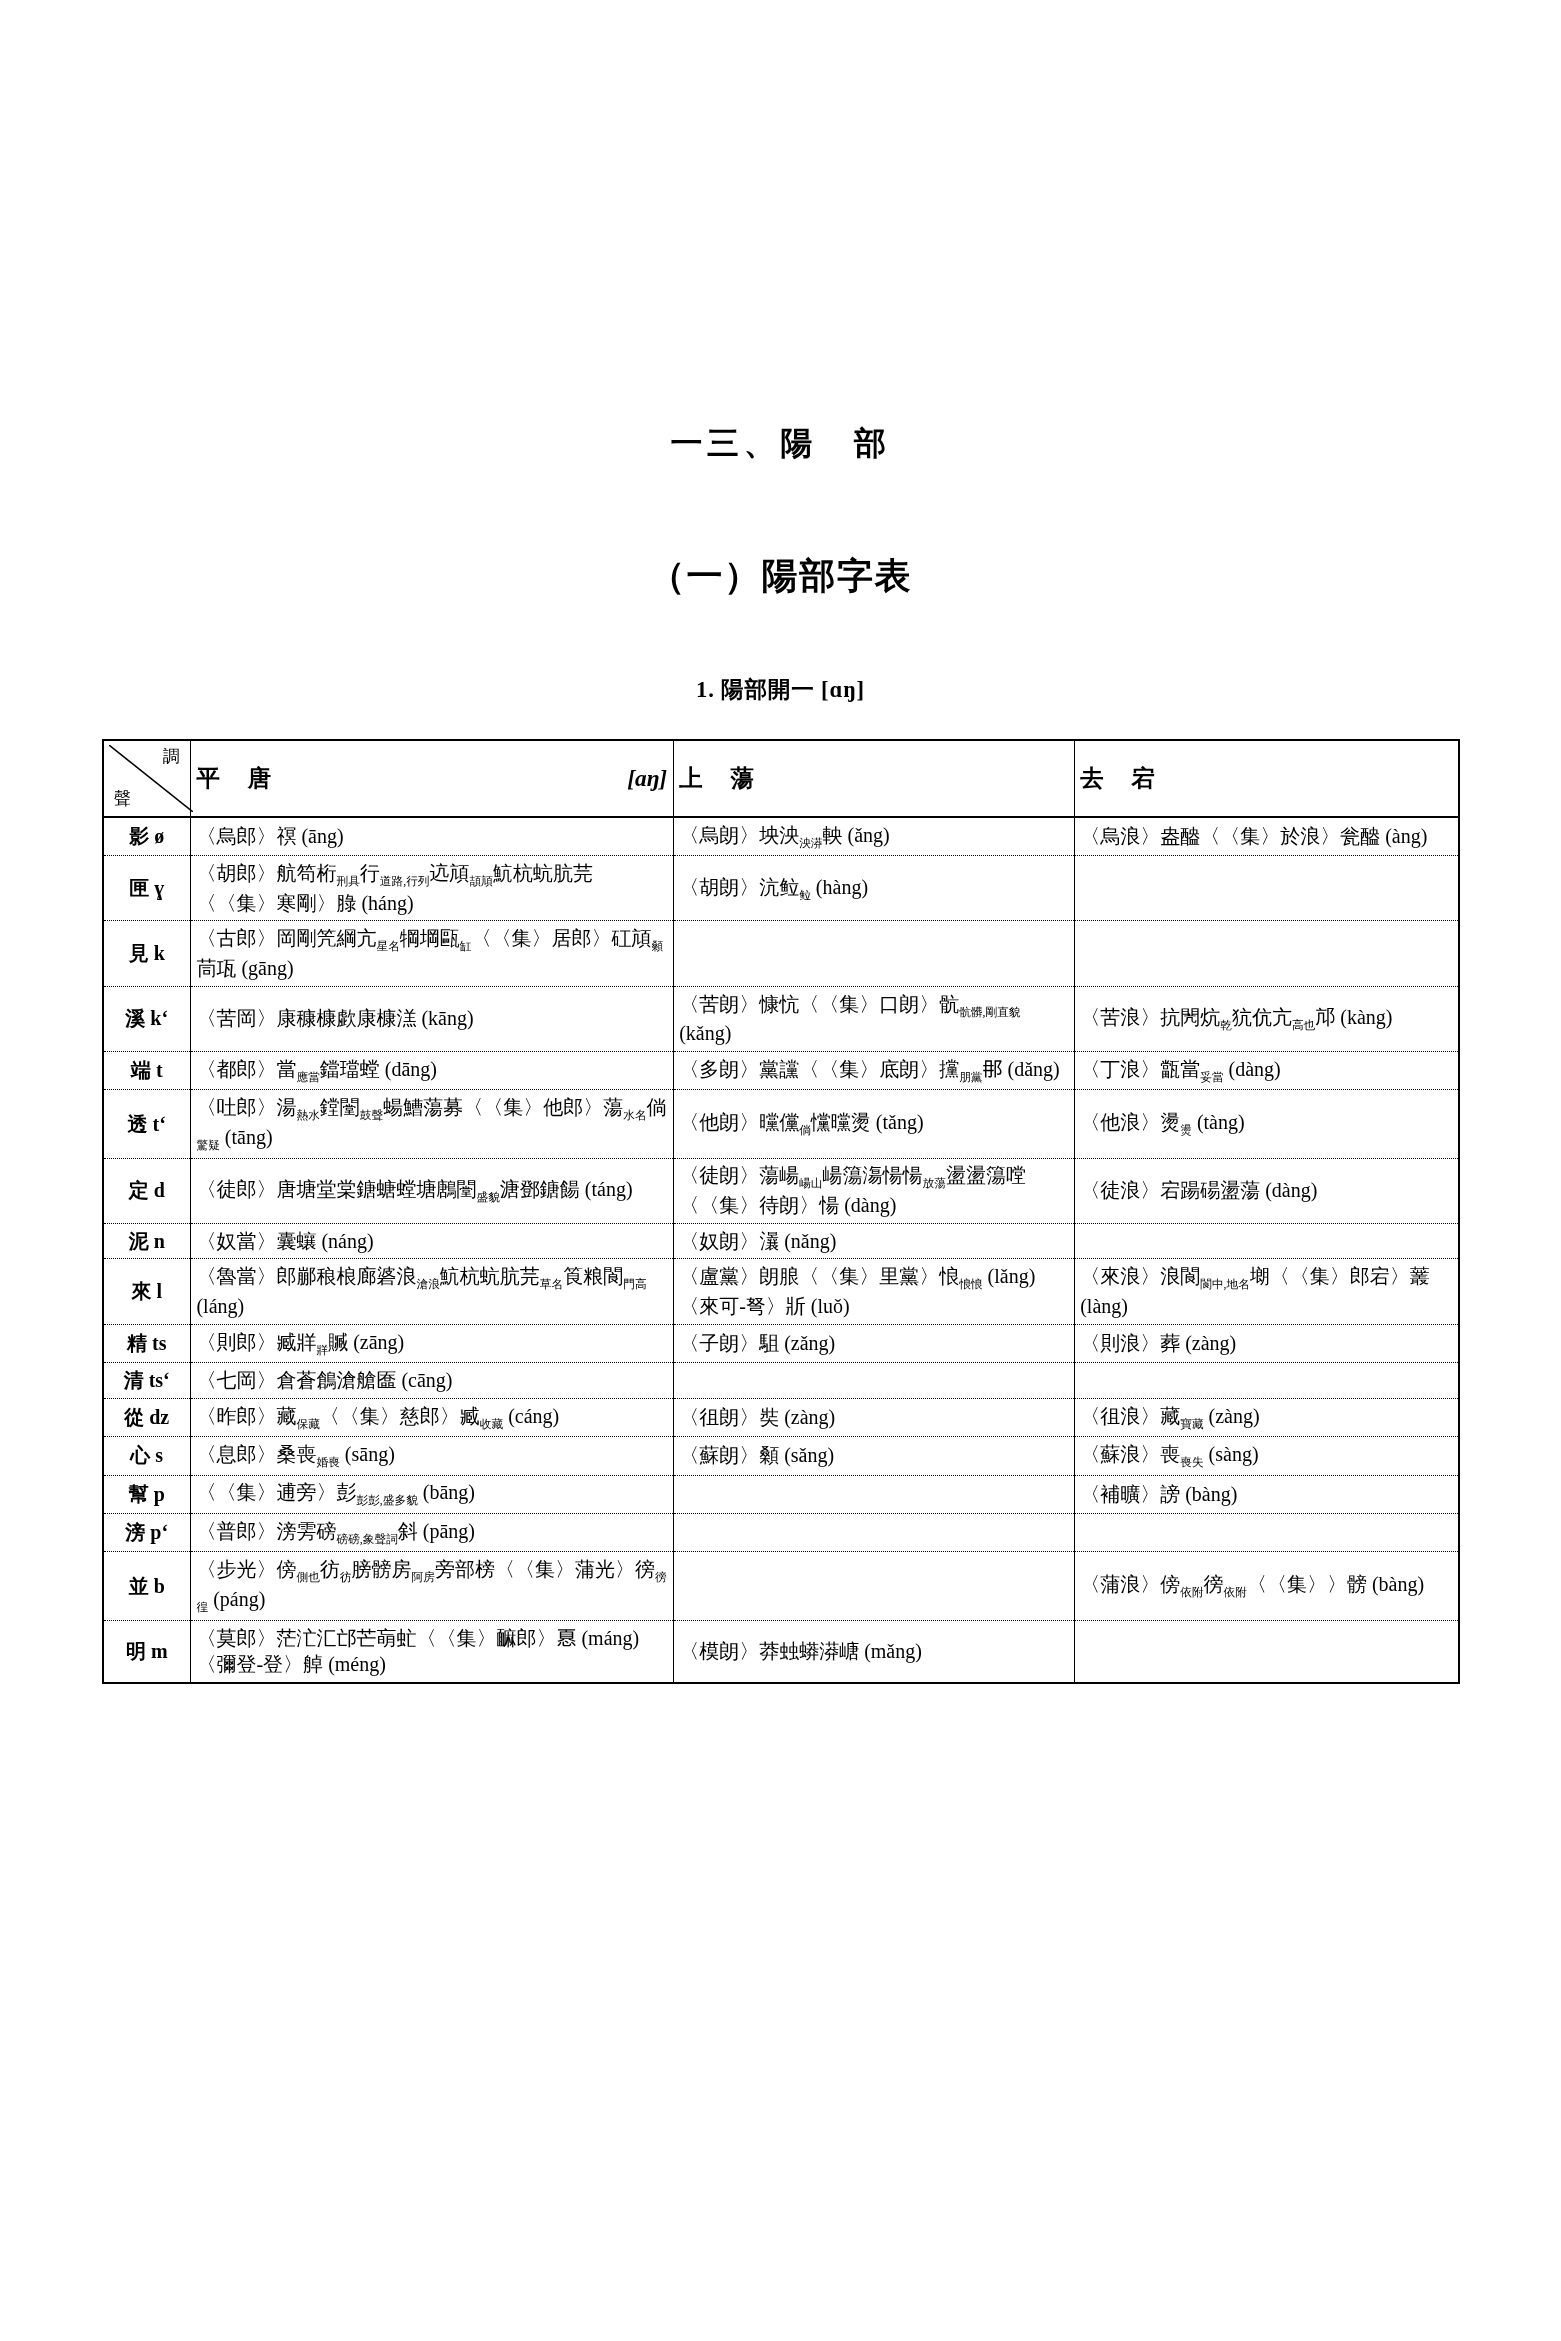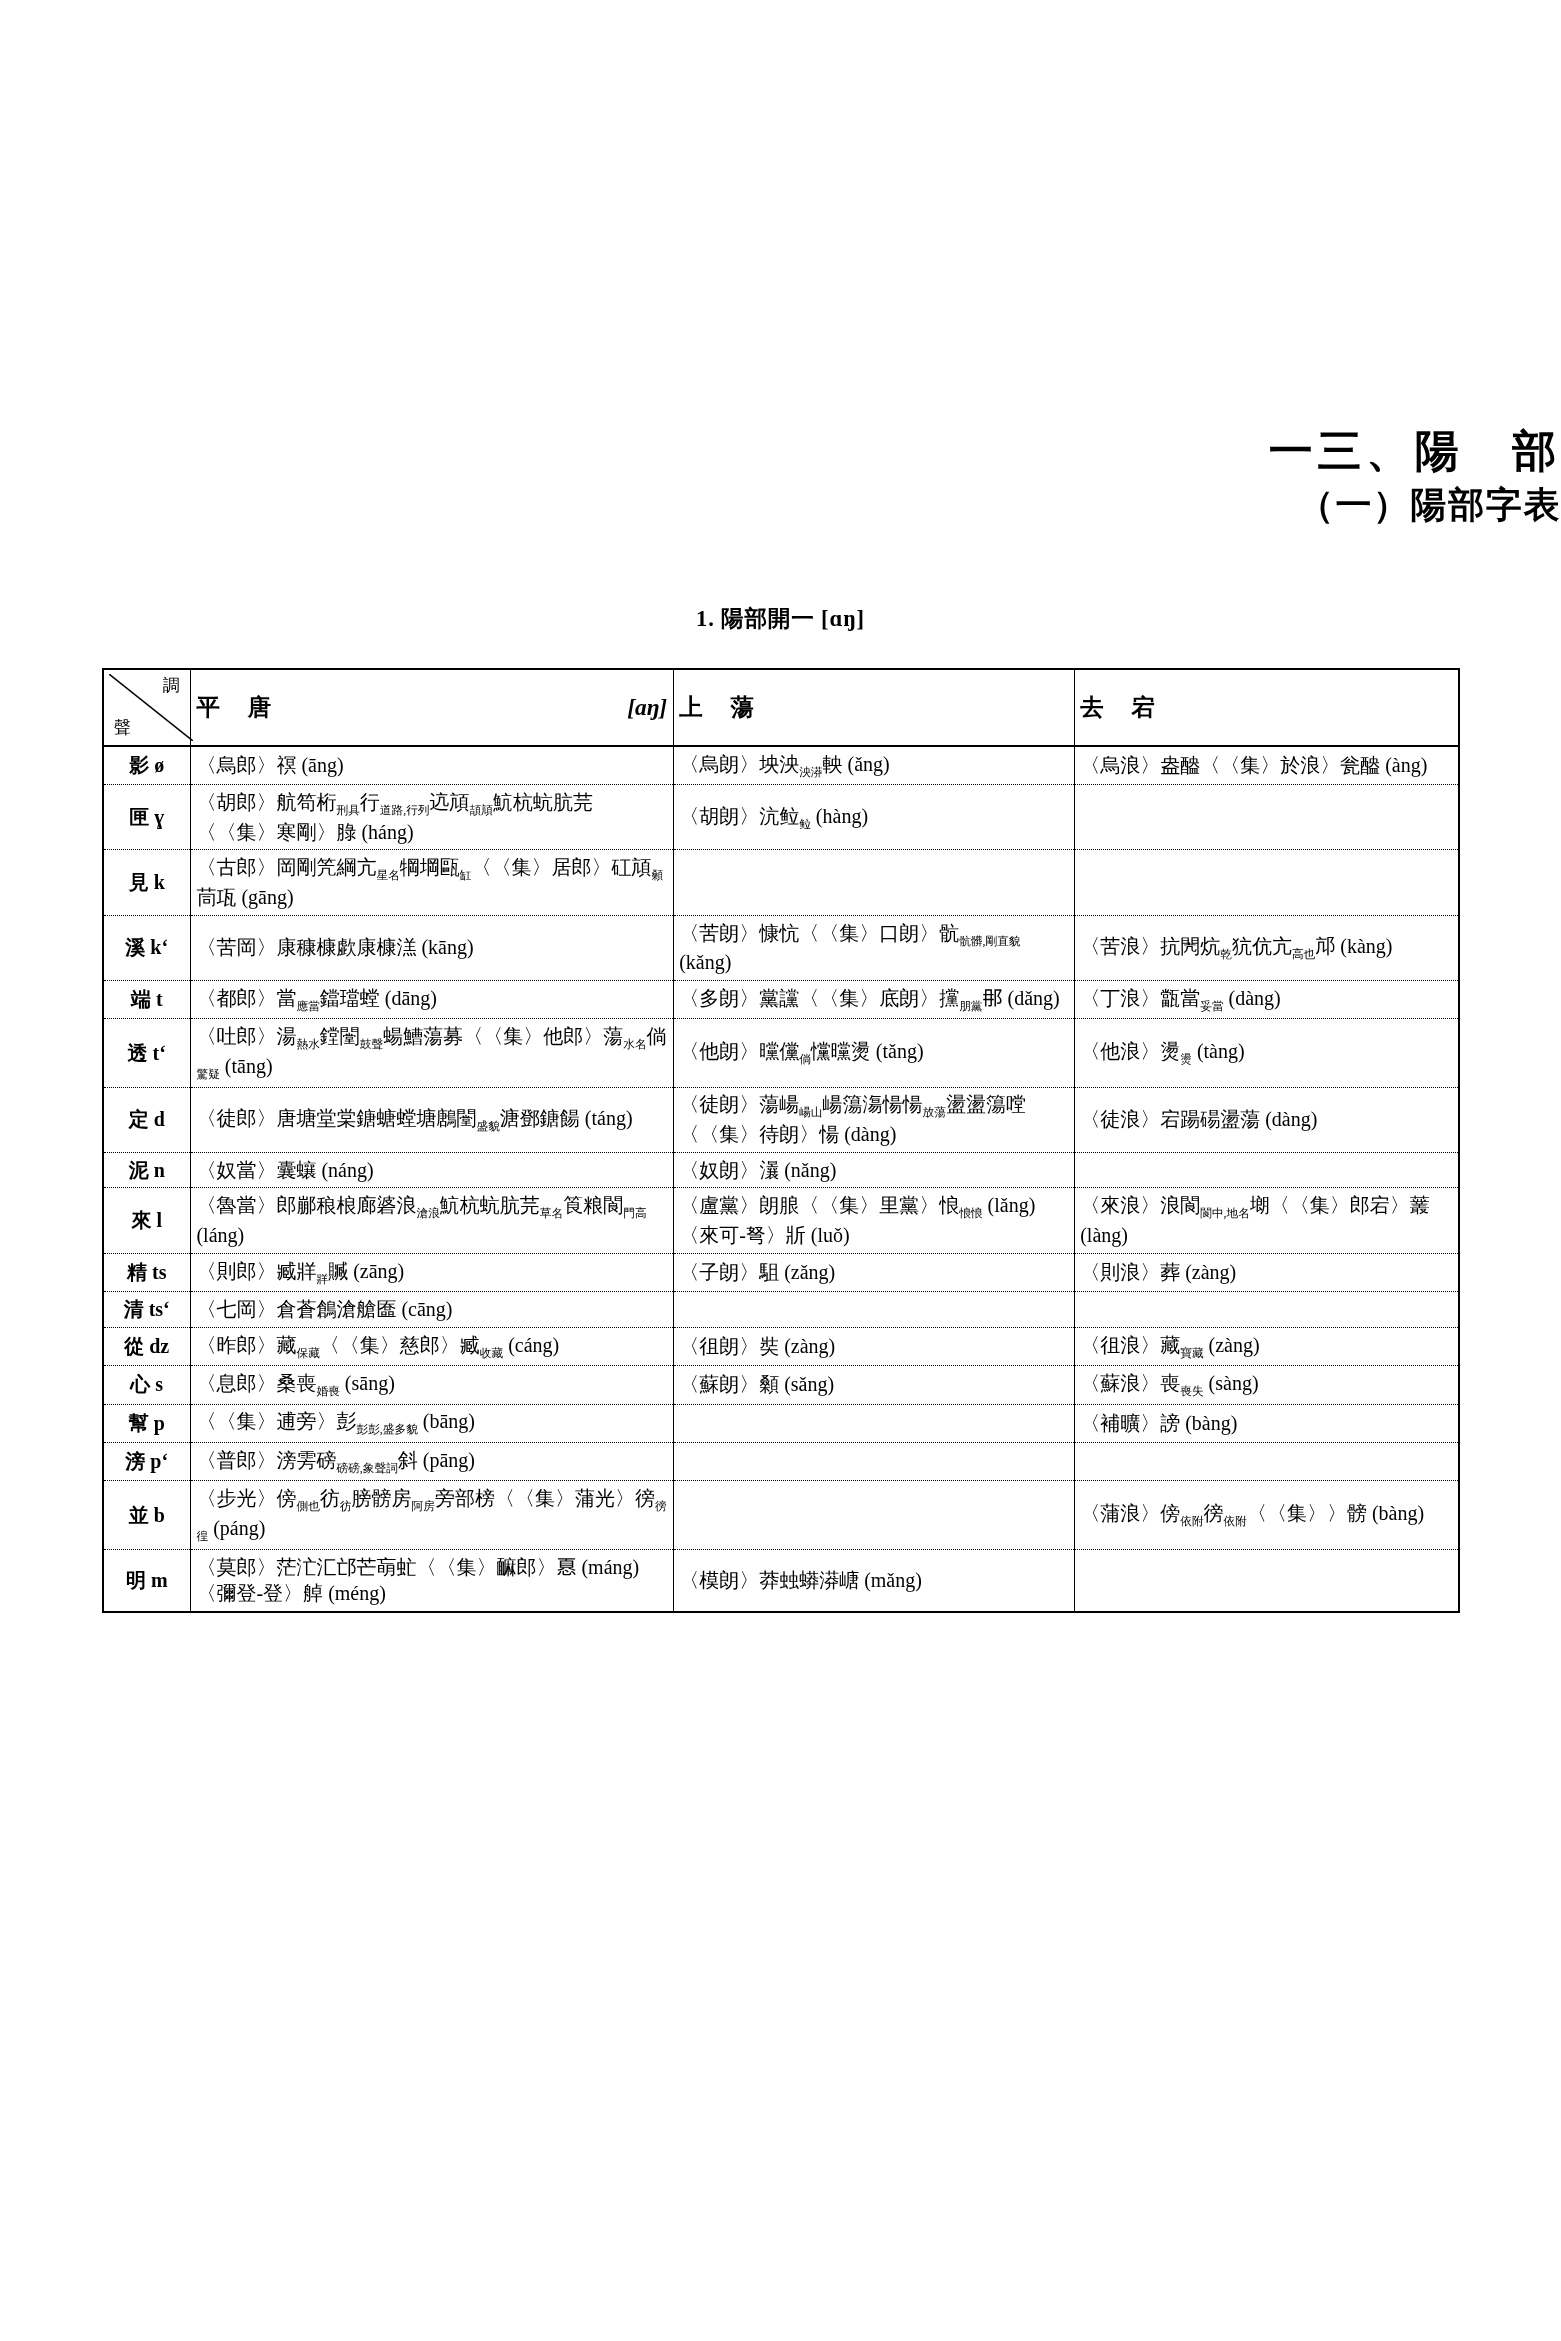--- a/index.html
+++ b/index.html
@@ -15,32 +15,33 @@
     position: relative;
   }
   .page {
     width: 1561px;
     height: 2342px;
     box-sizing: border-box;
     padding: 0;
     position: relative;
   }
   .chapter-title {
-    text-align: right;
-    font-size: 44px;
+    text-align: center;
+    font-size: 32px;
     font-weight: bold;
     letter-spacing: 4.7px;
     margin-top: 422px;
     font-family: "Liberation Serif", "DejaVu Serif", serif;
   }
   .section-title {
-    text-align: right;
+    text-align: center;
     font-size: 36px;
     font-weight: bold;
     letter-spacing: 1.6px;
+    margin-top: 86px;
   }
   .subsection-title {
     text-align: center;
     font-size: 22.6px;
     font-weight: bold;
     margin-top: 73px;
     letter-spacing: 0.8px;
   }
   table.chart {
     border-collapse: collapse;

